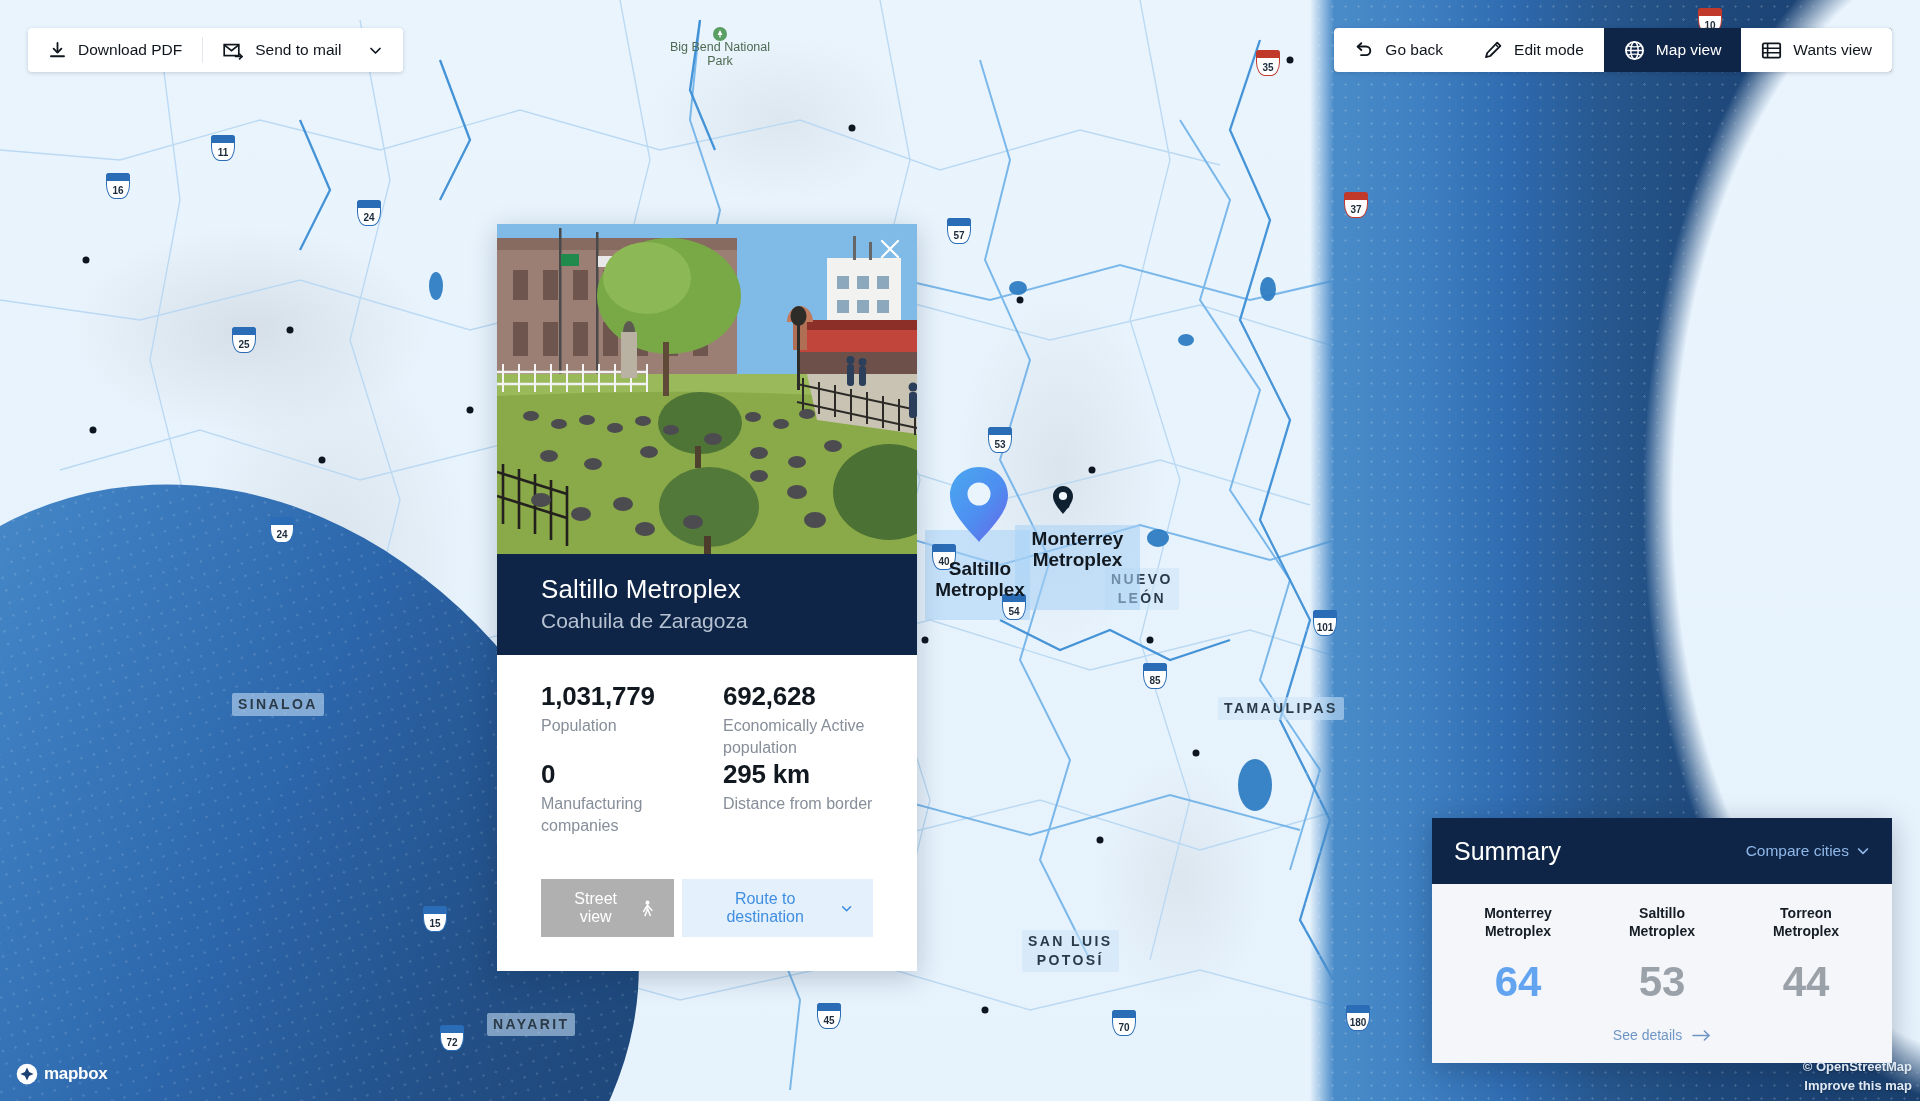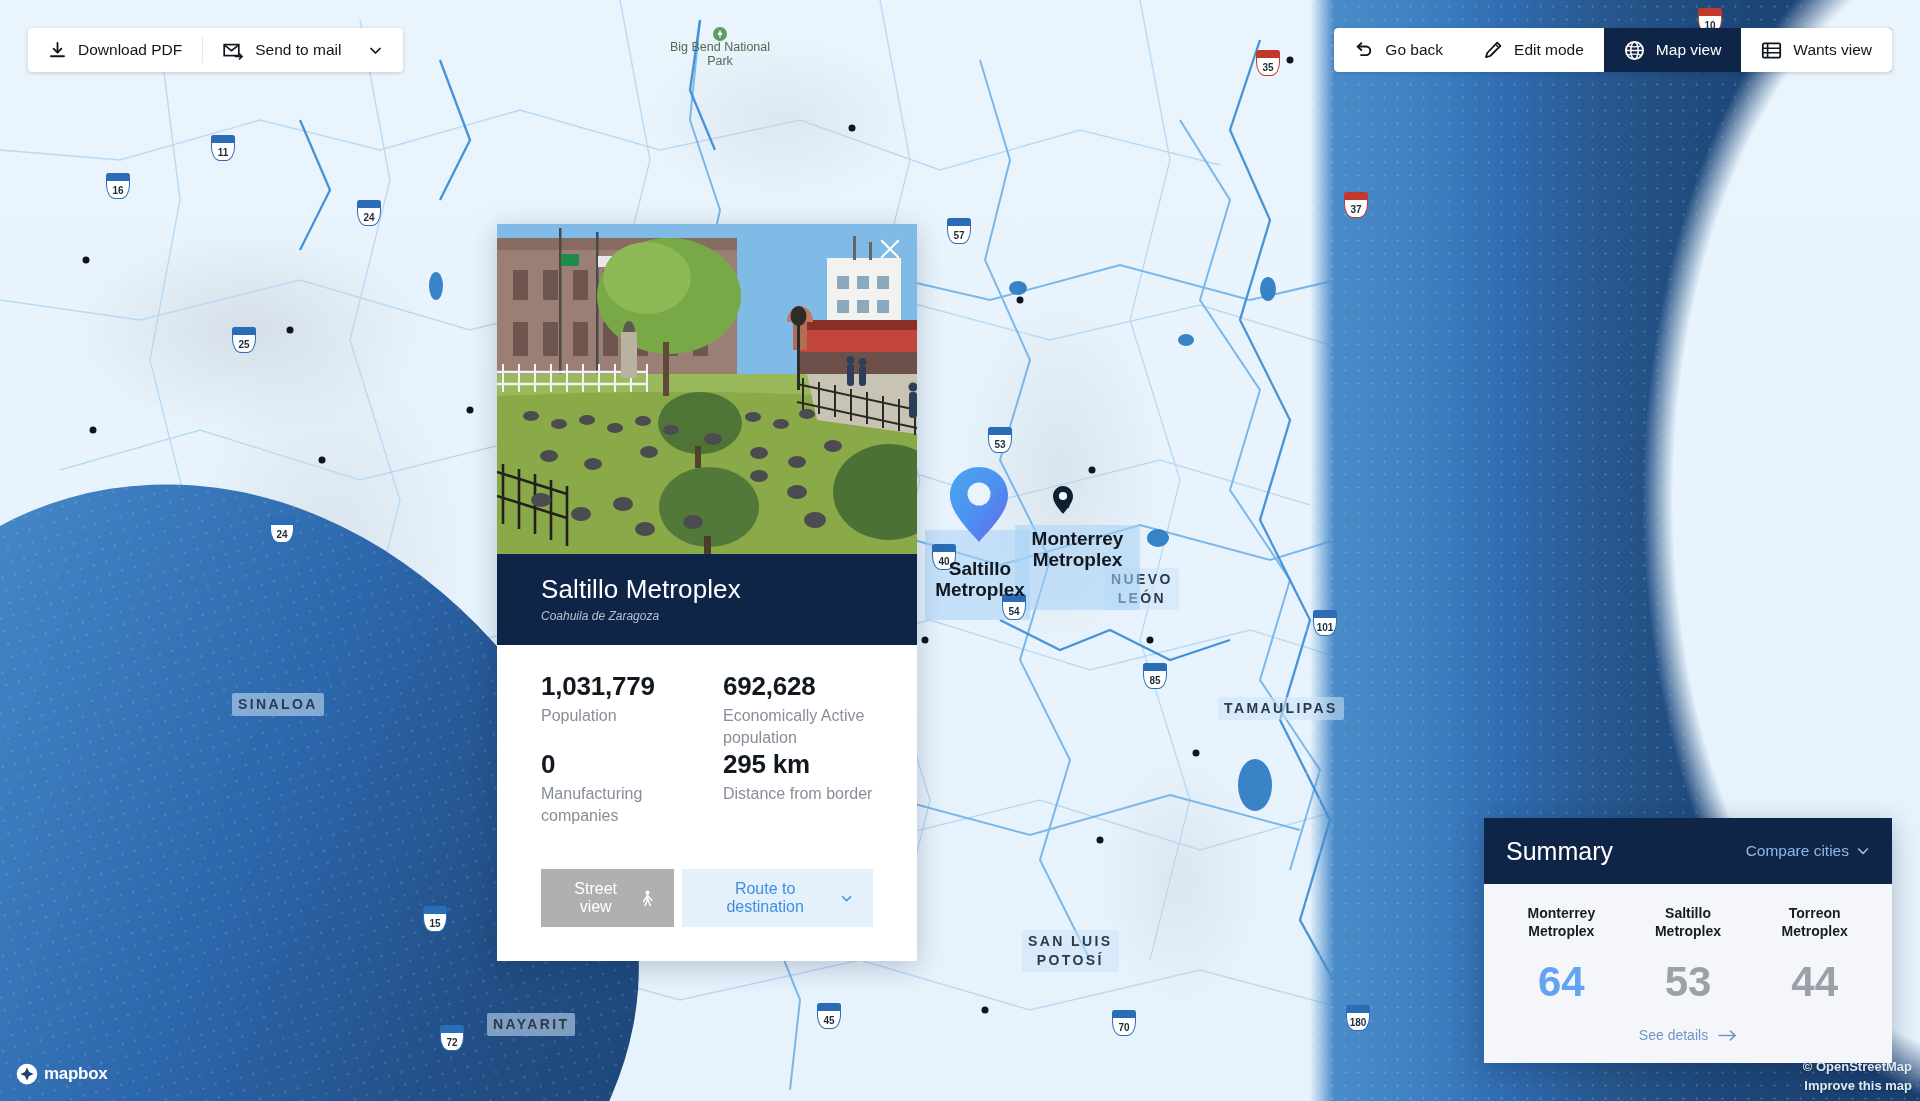--- a/index.html
+++ b/index.html
@@ -139,38 +139,38 @@
     background:#fff; box-shadow:0 6px 26px rgba(13,32,60,.22);
     overflow:hidden;
   }
   .card-photo { position:relative; width:420px; height:330px; overflow:hidden; background:#87b8d8; }
   .card-close {
     position:absolute; top:12px; right:14px; width:26px; height:26px;
     cursor:pointer; z-index:4;
   }
   .card-head { background:#0f2547; padding:20px 44px 22px; }
   .card-title { color:#fff; font-size:26px; font-weight:500; letter-spacing:.1px; }
-  .card-sub { color:#b6c2d2; font-size:12px; margin-top:4px;font-style:italic; }
+  .card-sub { color:#b6c2d2; font-size:21px; margin-top:4px; }
   .card-body { padding:26px 44px 0; }
   .stat-grid { display:grid; grid-template-columns:182px 1fr; }
   .stat-num { font-size:26px; font-weight:bold; color:#12181f; letter-spacing:-.2px; }
   .stat-lab { font-size:16px; color:#868e99; line-height:22px; margin-top:3px; max-width:170px; }
   .card-actions { display:flex; gap:8px; padding:42px 44px 34px; }
   .btn-street {
     background:#b0b0b0; color:#fff; font-size:16px; padding:11px 20px;
     display:flex; align-items:center; gap:11px; border:none; cursor:not-allowed;
   }
   .btn-route {
     background:#e4f0fc; color:#3f8ee0; font-size:16px; padding:11px 20px;
     display:flex; align-items:center; gap:12px; border:none; cursor:pointer;
   }
 
   
   .summary {
-    position:absolute; right:28px; bottom:38px; width:408px;
+    position:absolute; right:28px; bottom:38px; width:460px;
     box-shadow:0 6px 26px rgba(13,32,60,.28);
   }
   .sum-head {
     background:#0f2547; height:66px; display:flex; align-items:center;
     justify-content:space-between; padding:0 22px;
   }
   .sum-title { color:#fff; font-size:25px; font-weight:500; }
   .sum-compare {
     color:#8fb7e8; font-size:15.5px; display:flex; align-items:center; gap:7px;
     cursor:pointer;

